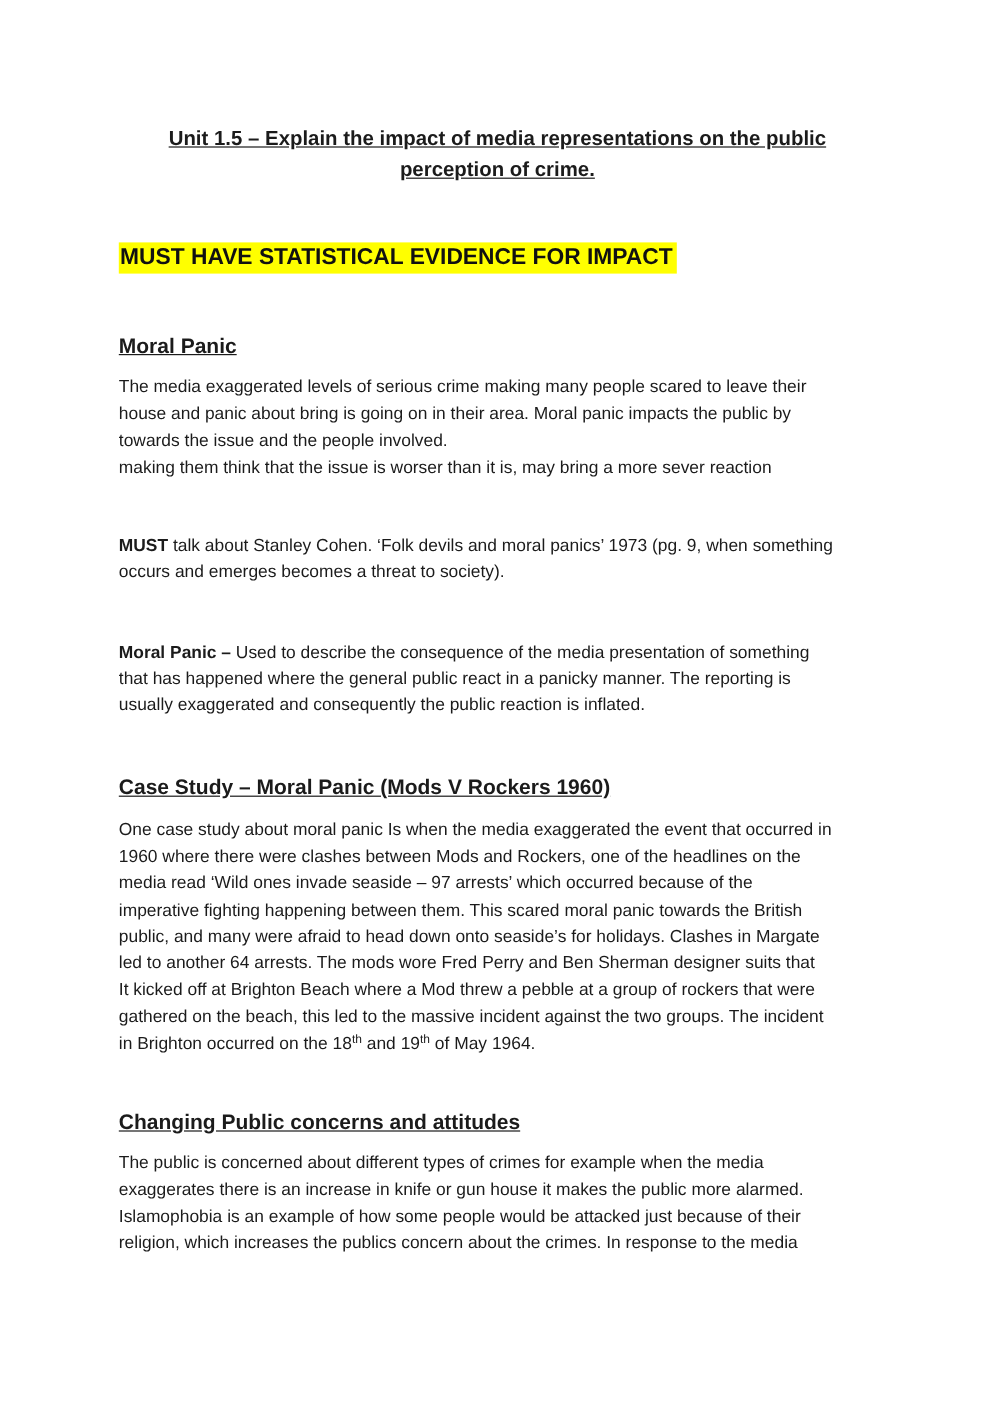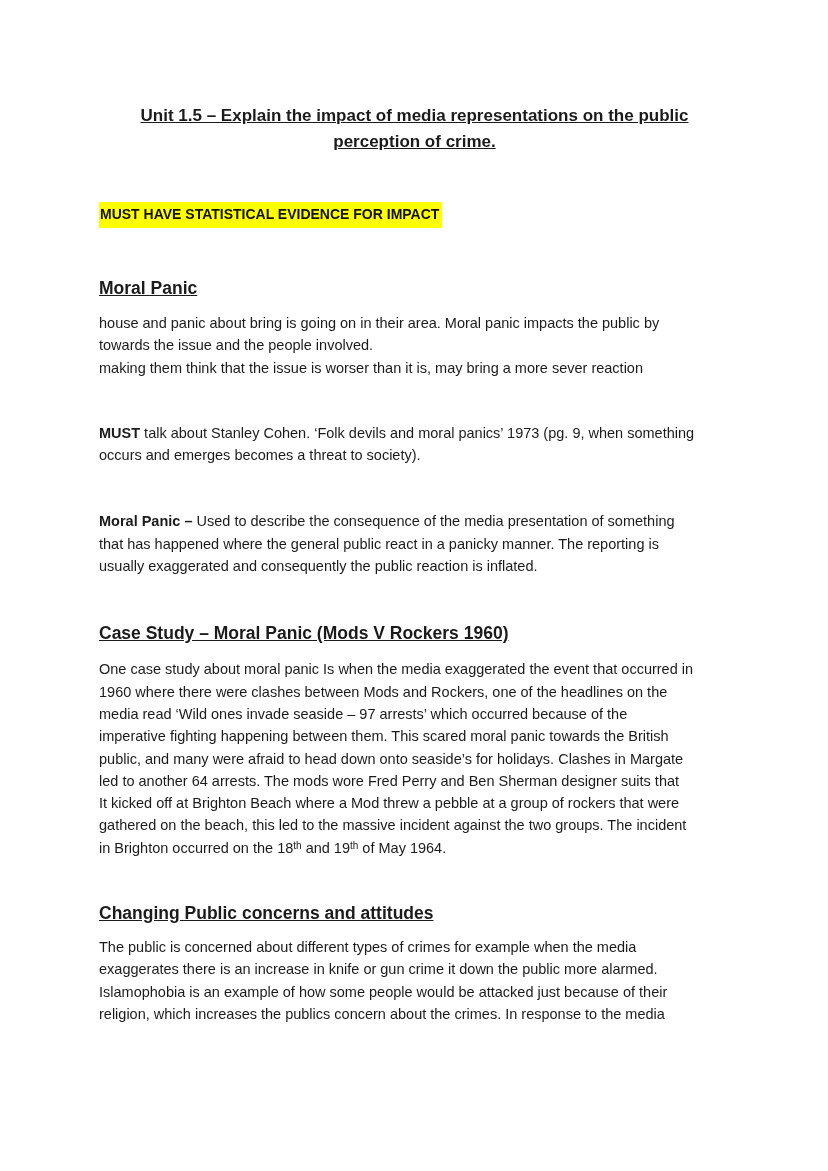--- a/index.html
+++ b/index.html
@@ -30,21 +30,21 @@
     text-decoration: underline;
     white-space: nowrap;
   }
   .notice {
     margin: 47px 0 0 0;
     line-height: 21px;
   }
   .highlight {
     display: inline-block;
     background: #ffff00;
-    font-size: 14px;
+    font-size: 19px;
     font-weight: bold;
     color: #111111;
     padding: 2px 3px 3px 1px;
     white-space: nowrap;
   }
   .heading {
     font-size: 17.5px;
     font-weight: bold;
     text-decoration: underline;
     line-height: 22px;
@@ -83,20 +83,21 @@
   <h1 class="doc-title">
     <span class="u">Unit 1.5 – Explain the impact of media representations on the public</span><br>
     <span class="u">perception of crime.</span>
   </h1>
 
   <p class="notice"><span class="highlight">MUST HAVE STATISTICAL EVIDENCE FOR IMPACT</span></p>
 
   <h2 class="heading h-moral-panic">Moral Panic</h2>
 
   <div class="para p-intro">
+    <div class="line">The media exaggerated levels of serious crime making many people scared to leave their</div>
     <div class="line">house and panic about bring is going on in their area. Moral panic impacts the public by</div>
     <div class="line">towards the issue and the people involved.</div>
     <div class="line">making them think that the issue is worser than it is, may bring a more sever reaction</div>
   </div>
 
   <div class="para p-cohen">
     <div class="line"><span class="bold">MUST</span><span> talk about Stanley Cohen. ‘Folk devils and moral panics’ 1973 (pg. 9, when something</span></div>
     <div class="line">occurs and emerges becomes a threat to society).</div>
   </div>
 
@@ -117,18 +118,18 @@
     <div class="line">led to another 64 arrests. The mods wore Fred Perry and Ben Sherman designer suits that</div>
     <div class="line">It kicked off at Brighton Beach where a Mod threw a pebble at a group of rockers that were</div>
     <div class="line">gathered on the beach, this led to the massive incident against the two groups. The incident</div>
     <div class="line"><span>in Brighton occurred on the 18</span><sup>th</sup><span> and 19</span><sup>th</sup><span> of May 1964.</span></div>
   </div>
 
   <h2 class="heading h-concerns">Changing Public concerns and attitudes</h2>
 
   <div class="para p-concerns">
     <div class="line">The public is concerned about different types of crimes for example when the media</div>
-    <div class="line">exaggerates there is an increase in knife or gun crime it down the public more alarmed.</div>
+    <div class="line">exaggerates there is an increase in knife or gun house it makes the public more alarmed.</div>
     <div class="line">Islamophobia is an example of how some people would be attacked just because of their</div>
     <div class="line">religion, which increases the publics concern about the crimes. In response to the media</div>
   </div>
 
 </div>
 
 </body></html>

